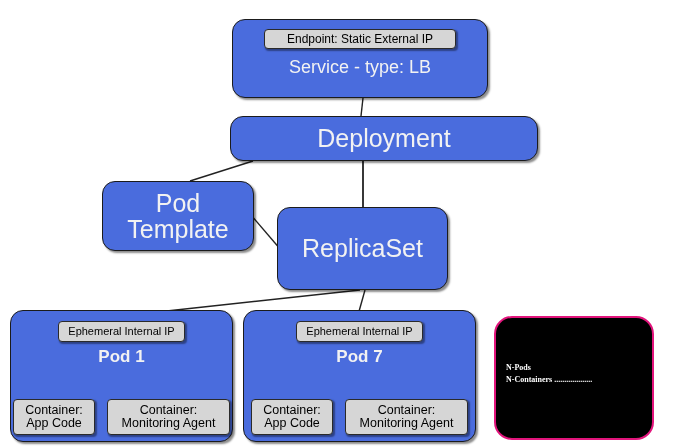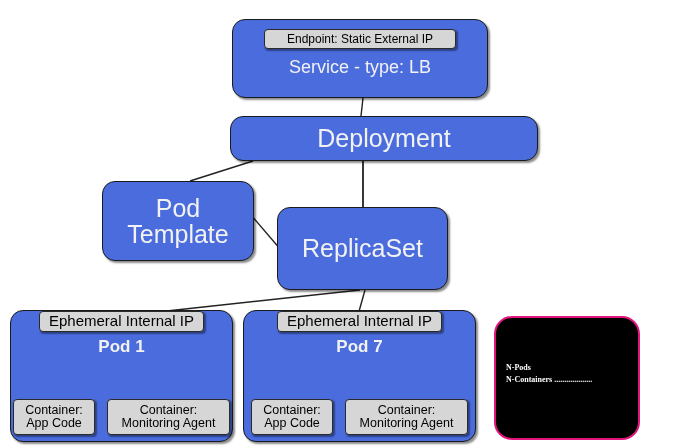--- a/index.html
+++ b/index.html
@@ -75,40 +75,40 @@
     width: 192px; height: 20px; font-size: 12px; margin-top: 9px;
   }
 
   #deployment-node {
     left: 230px; top: 116px; width: 308px; height: 45px;
     justify-content: center;
   }
   #deployment-node .node-title { font-size: 25px; }
 
   #podtemplate-node {
-    left: 102px; top: 181px; width: 152px; height: 80px;
+    left: 102px; top: 181px; width: 152px; height: 70px;
     justify-content: center;
   }
   #podtemplate-node .node-title { font-size: 25px; }
 
   #replicaset-node {
     left: 277px; top: 207px; width: 171px; height: 83px;
     justify-content: center;
   }
   #replicaset-node .node-title { font-size: 25px; }
 
   .pod-node {
     top: 310px; height: 132px;
     justify-content: flex-start;
   }
   #pod1-node { left: 10px; width: 223px; }
   #pod2-node { left: 243px; width: 233px; }
   .pod-node .node-title { font-size: 17px; margin-top: 6px; font-weight: bold; }
   .pod-ip-chip {
-    height: 21px; font-size: 15px; padding: 0 9px;
+    height: 21px; font-size: 11px; margin-top: 10px; padding: 0 9px;
   }
   .container-row {
     position: absolute;
     left: 6px; right: 6px; bottom: 6px;
     display: flex;
     gap: 12px;
     justify-content: center;
   }
   .container-chip {
     font-size: 12.5px;
@@ -116,21 +116,21 @@
     height: 36px;
   }
   #pod1-node .container-chip:nth-child(1) { flex: 0 0 82px; }
   #pod1-node .container-chip:nth-child(2) { flex: 0 0 123px; }
   #pod2-node .container-chip:nth-child(1) { flex: 0 0 82px; }
   #pod2-node .container-chip:nth-child(2) { flex: 0 0 123px; }
 
   
   #note-box {
     position: absolute;
-    left: 494px; top: 316px; width: 146px; height: 124px;
+    left: 494px; top: 316px; width: 160px; height: 124px;
     background: #000000;
     border: 2.5px solid #e2157c;
     border-radius: 18px;
     box-sizing: border-box;
     color: #ffffff;
     font-family: "Liberation Serif", serif;
     font-size: 8px;
     font-weight: bold;
     padding: 44px 0 15px 10px;
     line-height: 1.45;

